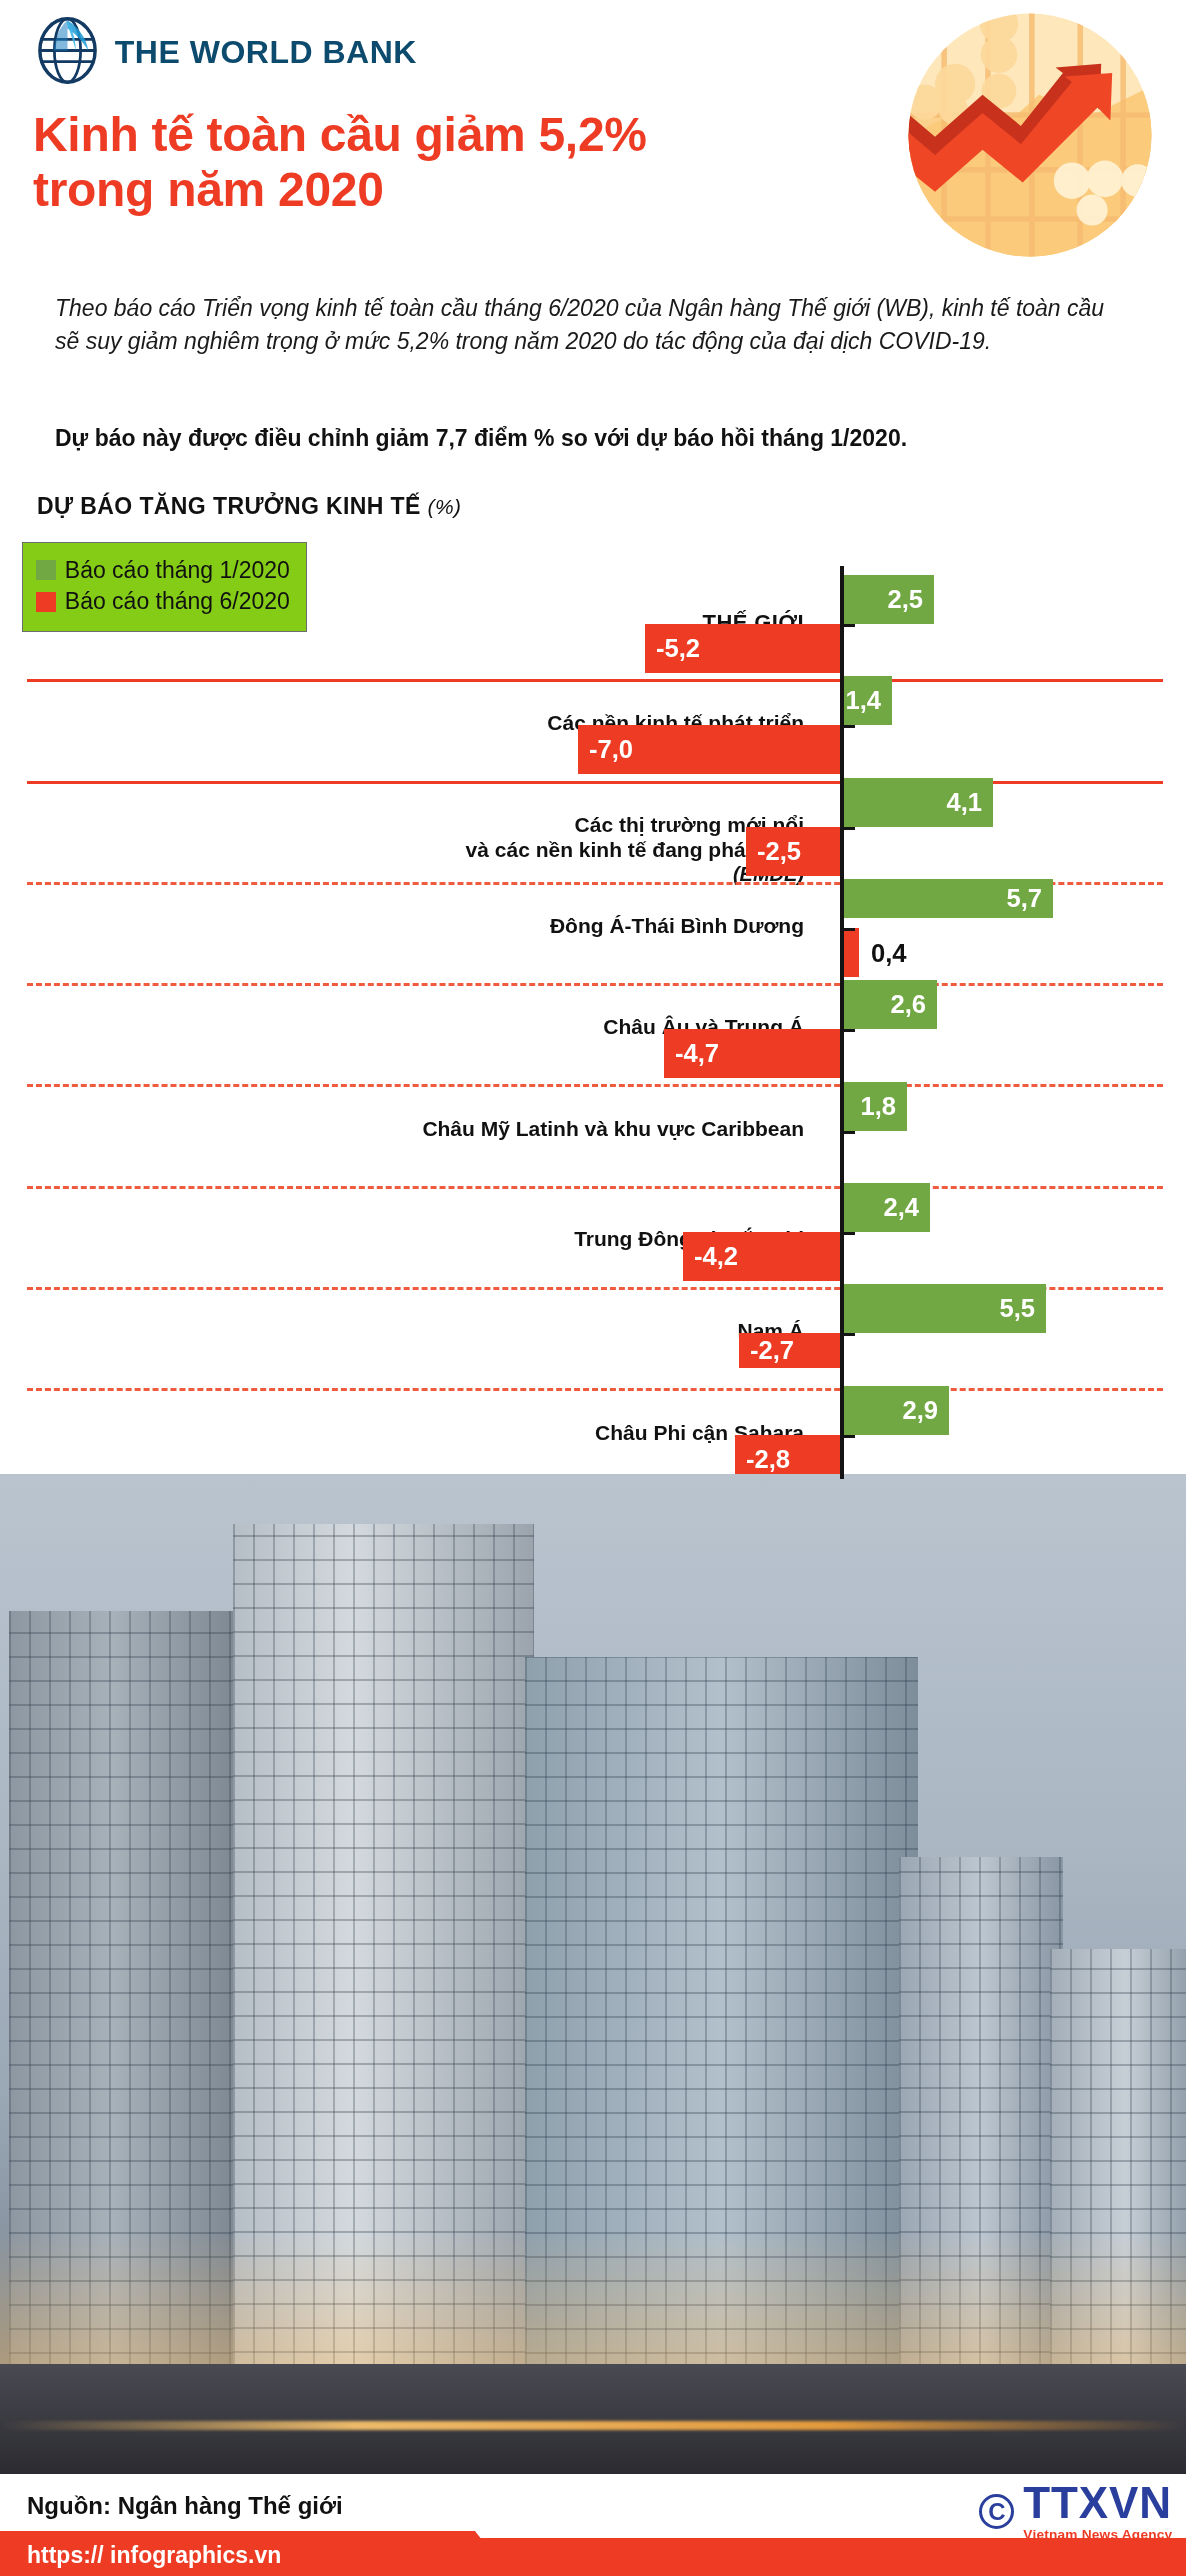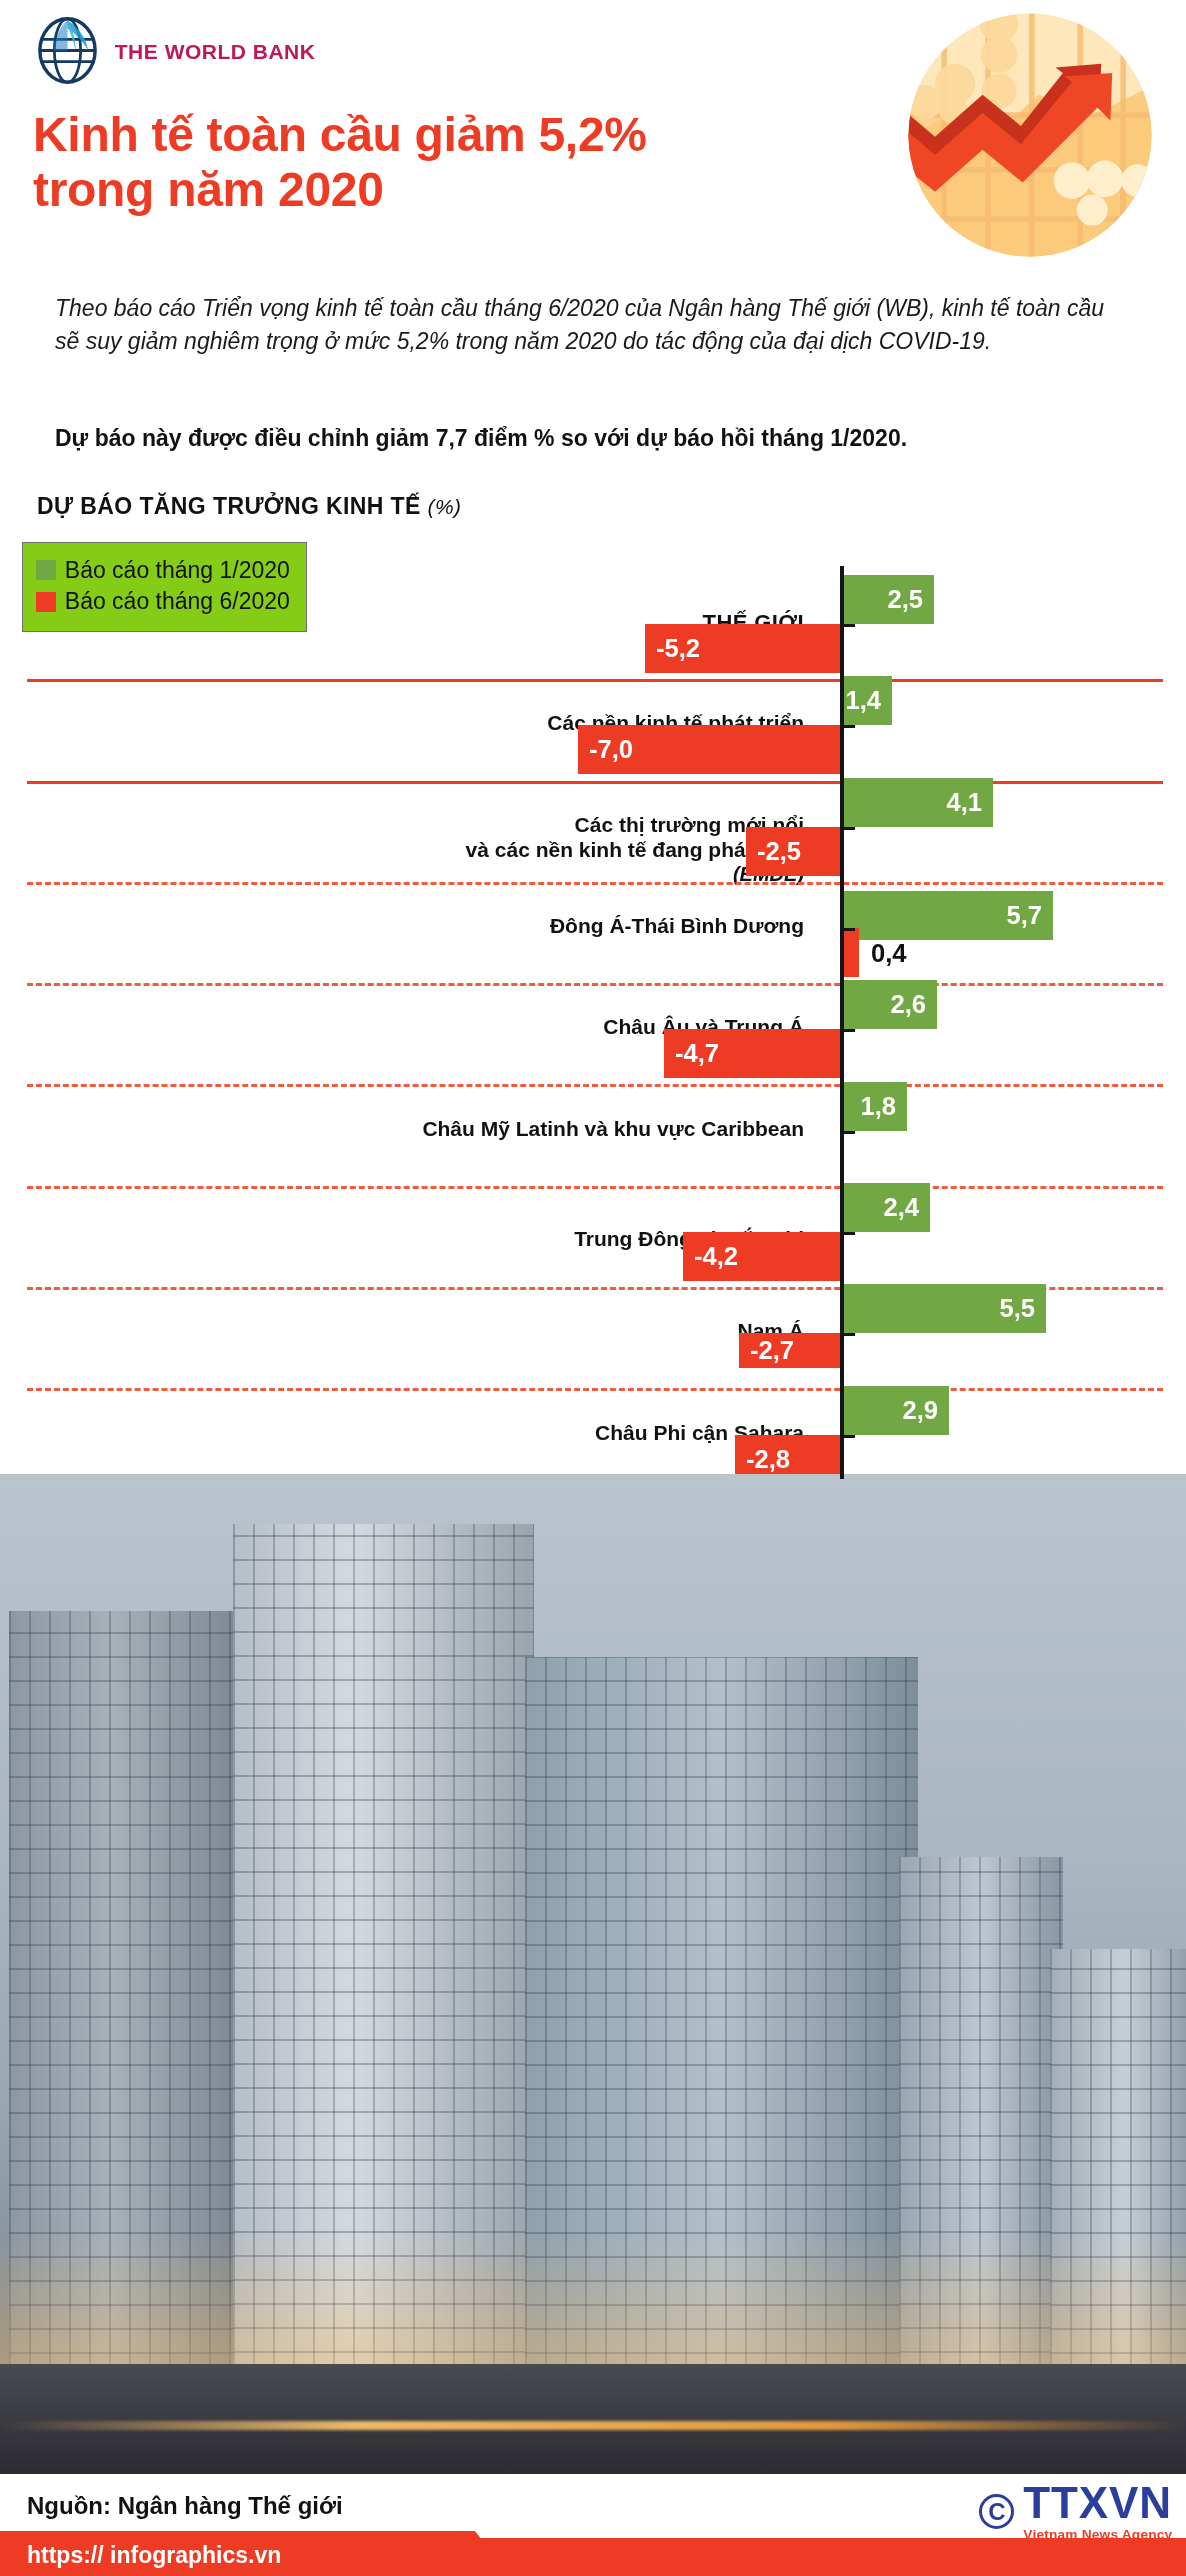--- a/index.html
+++ b/index.html
@@ -16,22 +16,22 @@
   
   .header { position: relative; height: 274px; }
 
   .wb-logo-row {
     position: absolute;
     left: 33px; top: 16.4px;
     display: flex; align-items: center; gap: 12.8px;
   }
   .wb-globe { width: 69px; height: 69px; flex: 0 0 auto; }
   .wb-name {
-    font-size: 21px; font-weight: bold; letter-spacing: 0.5px;
-    color: #be185d; white-space: nowrap;
+    font-size: 32px; font-weight: bold; letter-spacing: 0.5px;
+    color: #0c4a6e; white-space: nowrap;
   }
 
   .headline {
     position: absolute;
     left: 33px; top: 108px;
     width: 822px;
     color: #ee3b24;
     font-size: 48px;
     font-weight: bold;
     line-height: 1.14;
@@ -347,21 +347,21 @@
         <div class="tick" style="top: 49px;"></div>
         <div class="bar neg" style="top: 49px; height: 49px; width: 94px; left: 746px;">
           <span class="bar-val">-2,5</span>
         </div>
       </div>
       <div class="sep dashed" style="top: 316px;"></div>
       <div class="row" style="top: 313px; height: 99px;">
         <div class="row-label" style="top: 35px;">
           <div>Đông Á-Thái Bình Dương</div>
         </div>
-        <div class="bar pos" style="top: 12px; width: 213px; height: 49px;">
+        <div class="bar pos" style="top: 0px; width: 213px; height: 39px;">
           <span class="bar-val">5,7</span>
         </div>
         <div class="tick" style="top: 49px;"></div>
         <span class="bar-val outside" style="left: 871px; top: 60px;">0,4</span>
         <div class="bar neg" style="top: 49px; height: 49px; width: 18.7px; left: 840px;"></div>
       </div>
       <div class="sep dashed" style="top: 417px;"></div>
       <div class="row" style="top: 414px; height: 99px;">
         <div class="row-label" style="top: 35px;">
           <div>Châu Âu và Trung Á</div>

